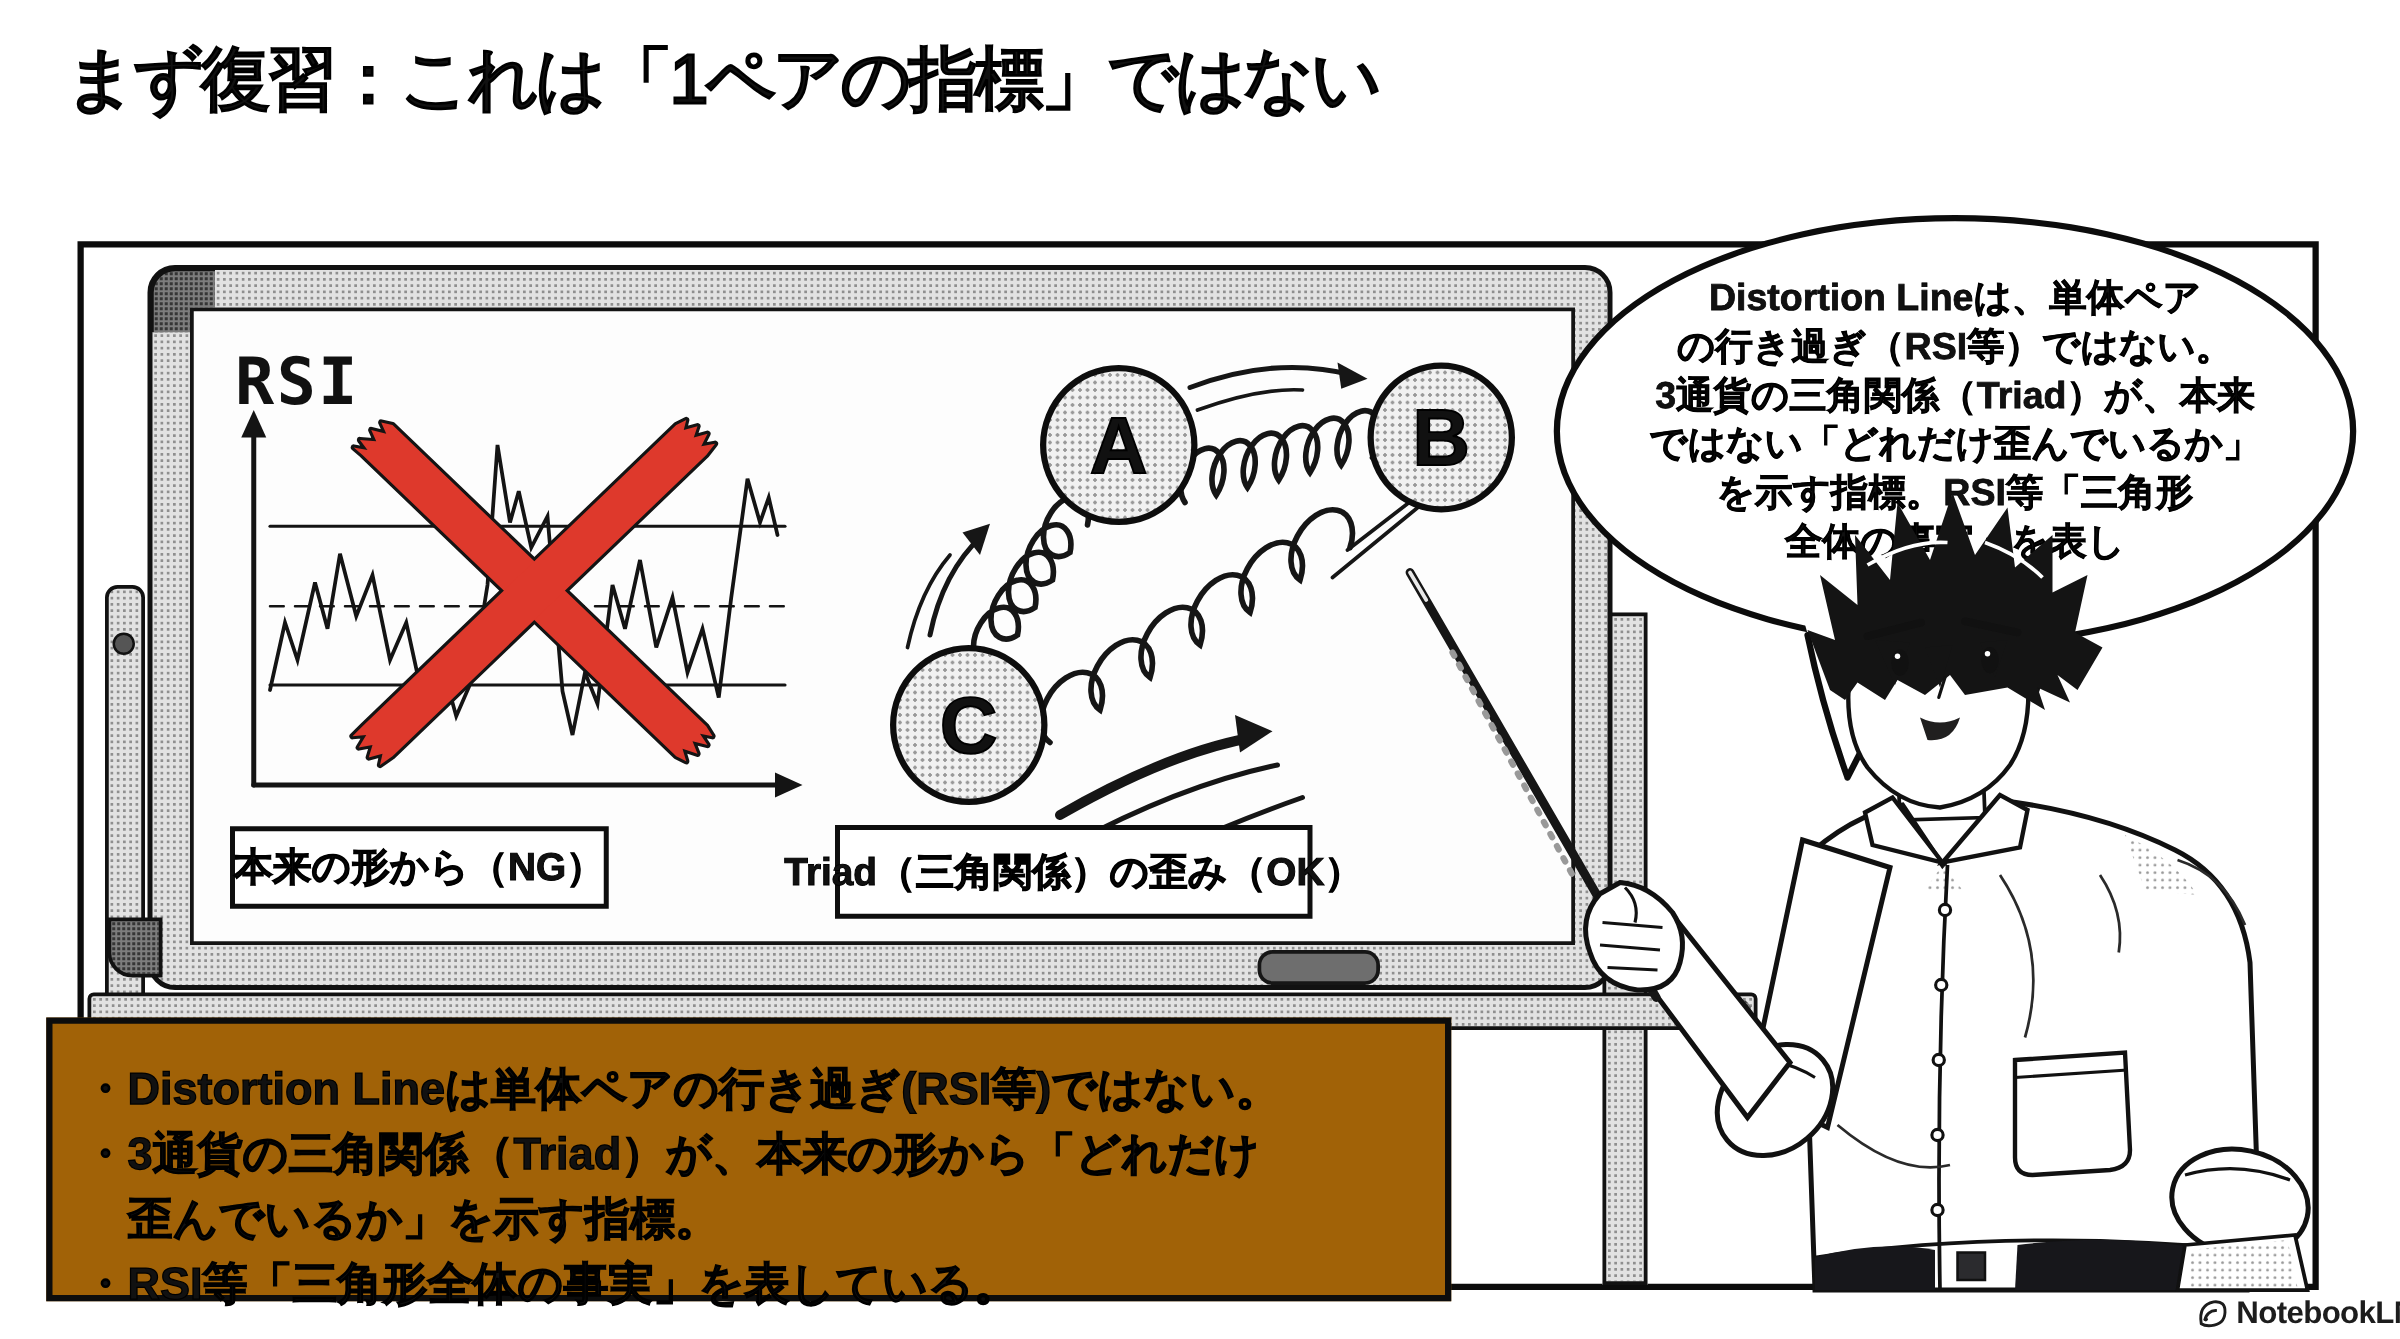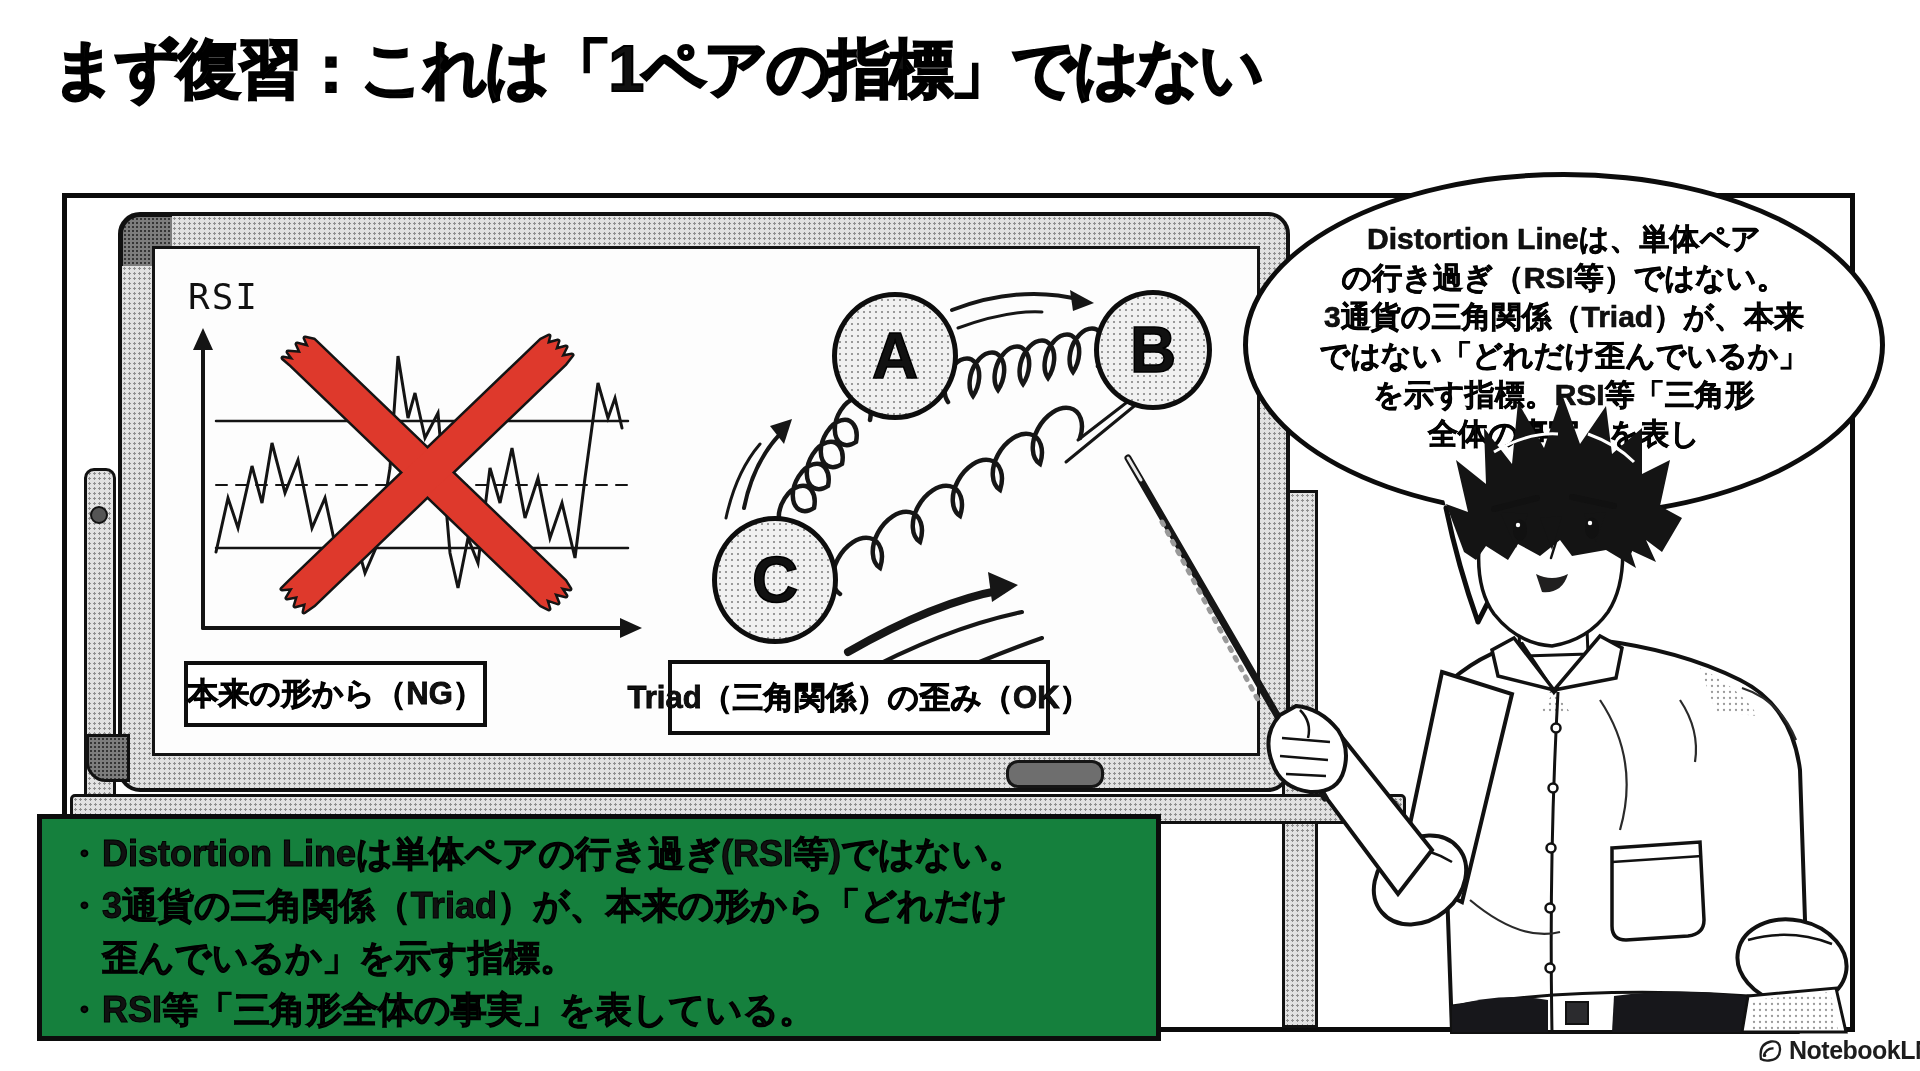--- a/index.html
+++ b/index.html
@@ -3,53 +3,53 @@
 <meta charset="utf-8">
 <style>
   html,body{margin:0;padding:0;background:#ffffff;width:1920px;height:1071px;overflow:hidden;
     font-family:"Liberation Sans",sans-serif;color:#111;}
   .abs{position:absolute;}
   
   .ht{background-color:#e2e2e2;background-image:radial-gradient(circle,#8f8f8f 1.1px,rgba(0,0,0,0) 1.25px);background-size:5px 5px;}
   .ht-dark{background-color:#7d7d7d;background-image:radial-gradient(circle,#353535 1.3px,rgba(0,0,0,0) 1.45px);background-size:4px 4px;}
   .ht-node{background-color:#f1f1f1;background-image:radial-gradient(circle,#999 1.2px,rgba(0,0,0,0) 1.35px);background-size:6px 6px;}
 
-  #title{left:52px;top:26px;font-size:64px;font-weight:700;letter-spacing:-3px;white-space:nowrap;
+  #title{left:52px;top:26px;font-size:56px;font-weight:400;letter-spacing:-3px;white-space:nowrap;
     -webkit-text-stroke:2.2px #000;}
 
   #panel{left:62px;top:193px;width:1793px;height:839px;border:5px solid #0b0b0b;background:#fff;box-sizing:border-box;}
 
   .leg{border:3px solid #111;box-sizing:border-box;}
   #board-frame{left:118px;top:212px;width:1172px;height:580px;border:4px solid #111;border-radius:22px;box-sizing:border-box;}
   #frame-corner{left:120px;top:214px;width:52px;height:52px;border-radius:20px 0 0 0;border-left:3px solid #111;border-top:3px solid #111;box-sizing:border-box;}
   #frame-corner-bl{left:86px;top:734px;width:44px;height:48px;border-radius:0 0 0 20px;border:3px solid #111;box-sizing:border-box;}
   #board-surface{left:152px;top:246px;width:1108px;height:510px;background:#fdfdfd;border:3px solid #141414;box-sizing:border-box;}
   #tray{left:70px;top:794px;width:1336px;height:30px;border:3px solid #111;border-radius:5px;box-sizing:border-box;}
   #tray-cap{right:2px;top:2px;width:50px;height:20px;border-radius:4px 10px 10px 4px;position:absolute;}
   #marker{left:1006px;top:760px;width:98px;height:28px;background:#6e6e6e;border:3px solid #161616;border-radius:12px;box-sizing:border-box;}
   #knob{left:90px;top:506px;width:18px;height:18px;border-radius:50%;background:#555;border:2px solid #111;box-sizing:border-box;}
 
-  #rsi-label{left:188px;top:276px;font-size:36px;font-weight:400;font-family:"DejaVu Sans Mono",monospace;letter-spacing:2px;}
+  #rsi-label{left:188px;top:276px;font-size:52px;font-weight:700;font-family:"DejaVu Sans Mono",monospace;letter-spacing:2px;}
 
   .caption{background:#fff;border:4px solid #0e0e0e;box-sizing:border-box;display:flex;align-items:center;justify-content:center;
     font-size:31px;font-weight:700;-webkit-text-stroke:0.8px #000;white-space:nowrap;}
   #cap-left{left:184px;top:661px;width:303px;height:66px;}
   #cap-right{left:668px;top:660px;width:382px;height:75px;}
 
   .node{border:5px solid #0d0d0d;border-radius:50%;box-sizing:border-box;display:flex;align-items:center;justify-content:center;
     font-size:64px;font-weight:800;-webkit-text-stroke:1.5px #000;}
   #node-a{left:832px;top:292px;width:126px;height:128px;}
   #node-b{left:1094px;top:290px;width:118px;height:120px;}
   #node-c{left:712px;top:516px;width:126px;height:128px;}
 
   #bubble{left:1243px;top:172px;width:642px;height:346px;background:#fff;border:5px solid #0c0c0c;border-radius:50%;box-sizing:border-box;
     display:flex;flex-direction:column;align-items:center;justify-content:flex-start;padding-top:42px;}
   #bubble .line{font-size:30px;line-height:39px;font-weight:700;-webkit-text-stroke:0.6px #000;white-space:nowrap;text-align:center;}
 
-  #summary{left:37px;top:814px;width:1124px;height:227px;background:#15803d;border:5px solid #0c0c0c;box-sizing:border-box;padding:9px 24px;}
+  #summary{left:37px;top:814px;width:1124px;height:227px;background:#a16207;border:5px solid #0c0c0c;box-sizing:border-box;padding:26px 24px;}
   #summary .line{font-size:36px;line-height:52px;font-weight:700;-webkit-text-stroke:1px #000;white-space:nowrap;}
 
   #watermark{left:1756px;top:1036px;display:flex;align-items:center;gap:7px;}
   #watermark span{font-size:25px;font-weight:700;color:#1d1d1d;letter-spacing:-0.5px;}
 
   svg{display:block;}
 </style>
 </head>
 <body>
 

